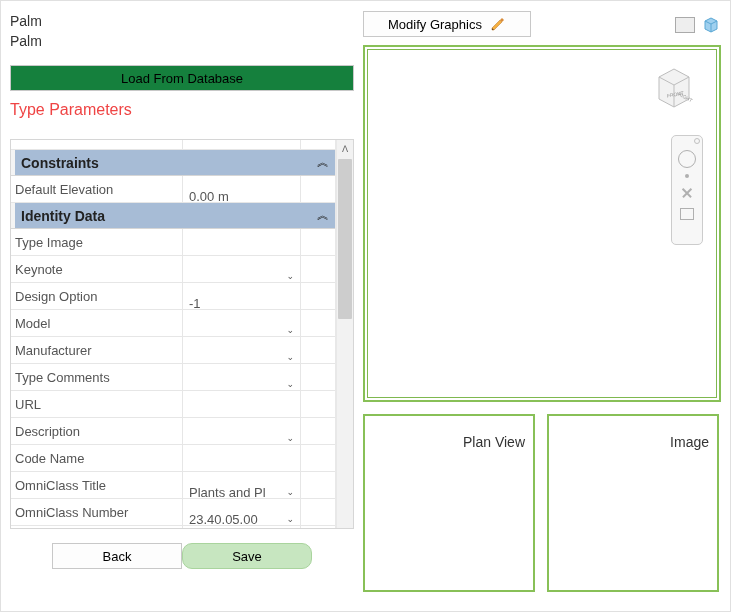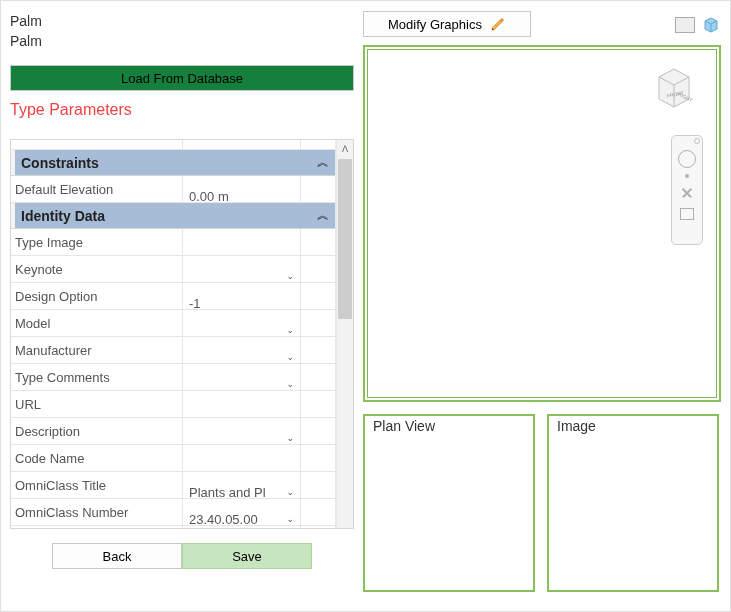--- a/index.html
+++ b/index.html
@@ -143,20 +143,21 @@
     width: 130px;
     height: 26px;
     border: 1px solid #c8c8c8;
     background: #fdfdfd;
     font-size: 13px;
     cursor: pointer;
   }
   .btn.save {
     background: #c7e6c0;
     border-color: #a9d49d;
+    border-radius: 10px;
   }
 
   .right-col {
     position: absolute;
     left: 362px;
     top: 10px;
     width: 358px;
   }
   .top-right-bar {
     display: flex;
@@ -261,24 +262,25 @@
   }
   .sub-views {
     display: flex;
     gap: 12px;
     margin-top: 12px;
   }
   .sub-view {
     width: 172px;
     height: 178px;
     border: 2px solid #88c057;
-    padding: 2px 8px;
+    padding: 18px 8px;
     font-size: 14px;
     color: #333;
     background: #fff;
+    text-align: right;
   }
 </style>
 </head>
 <body>
 
 <div class="left-col">
   <div class="titles">
     <div class="title-line">Palm</div>
     <div class="title-line">Palm</div>
   </div>

